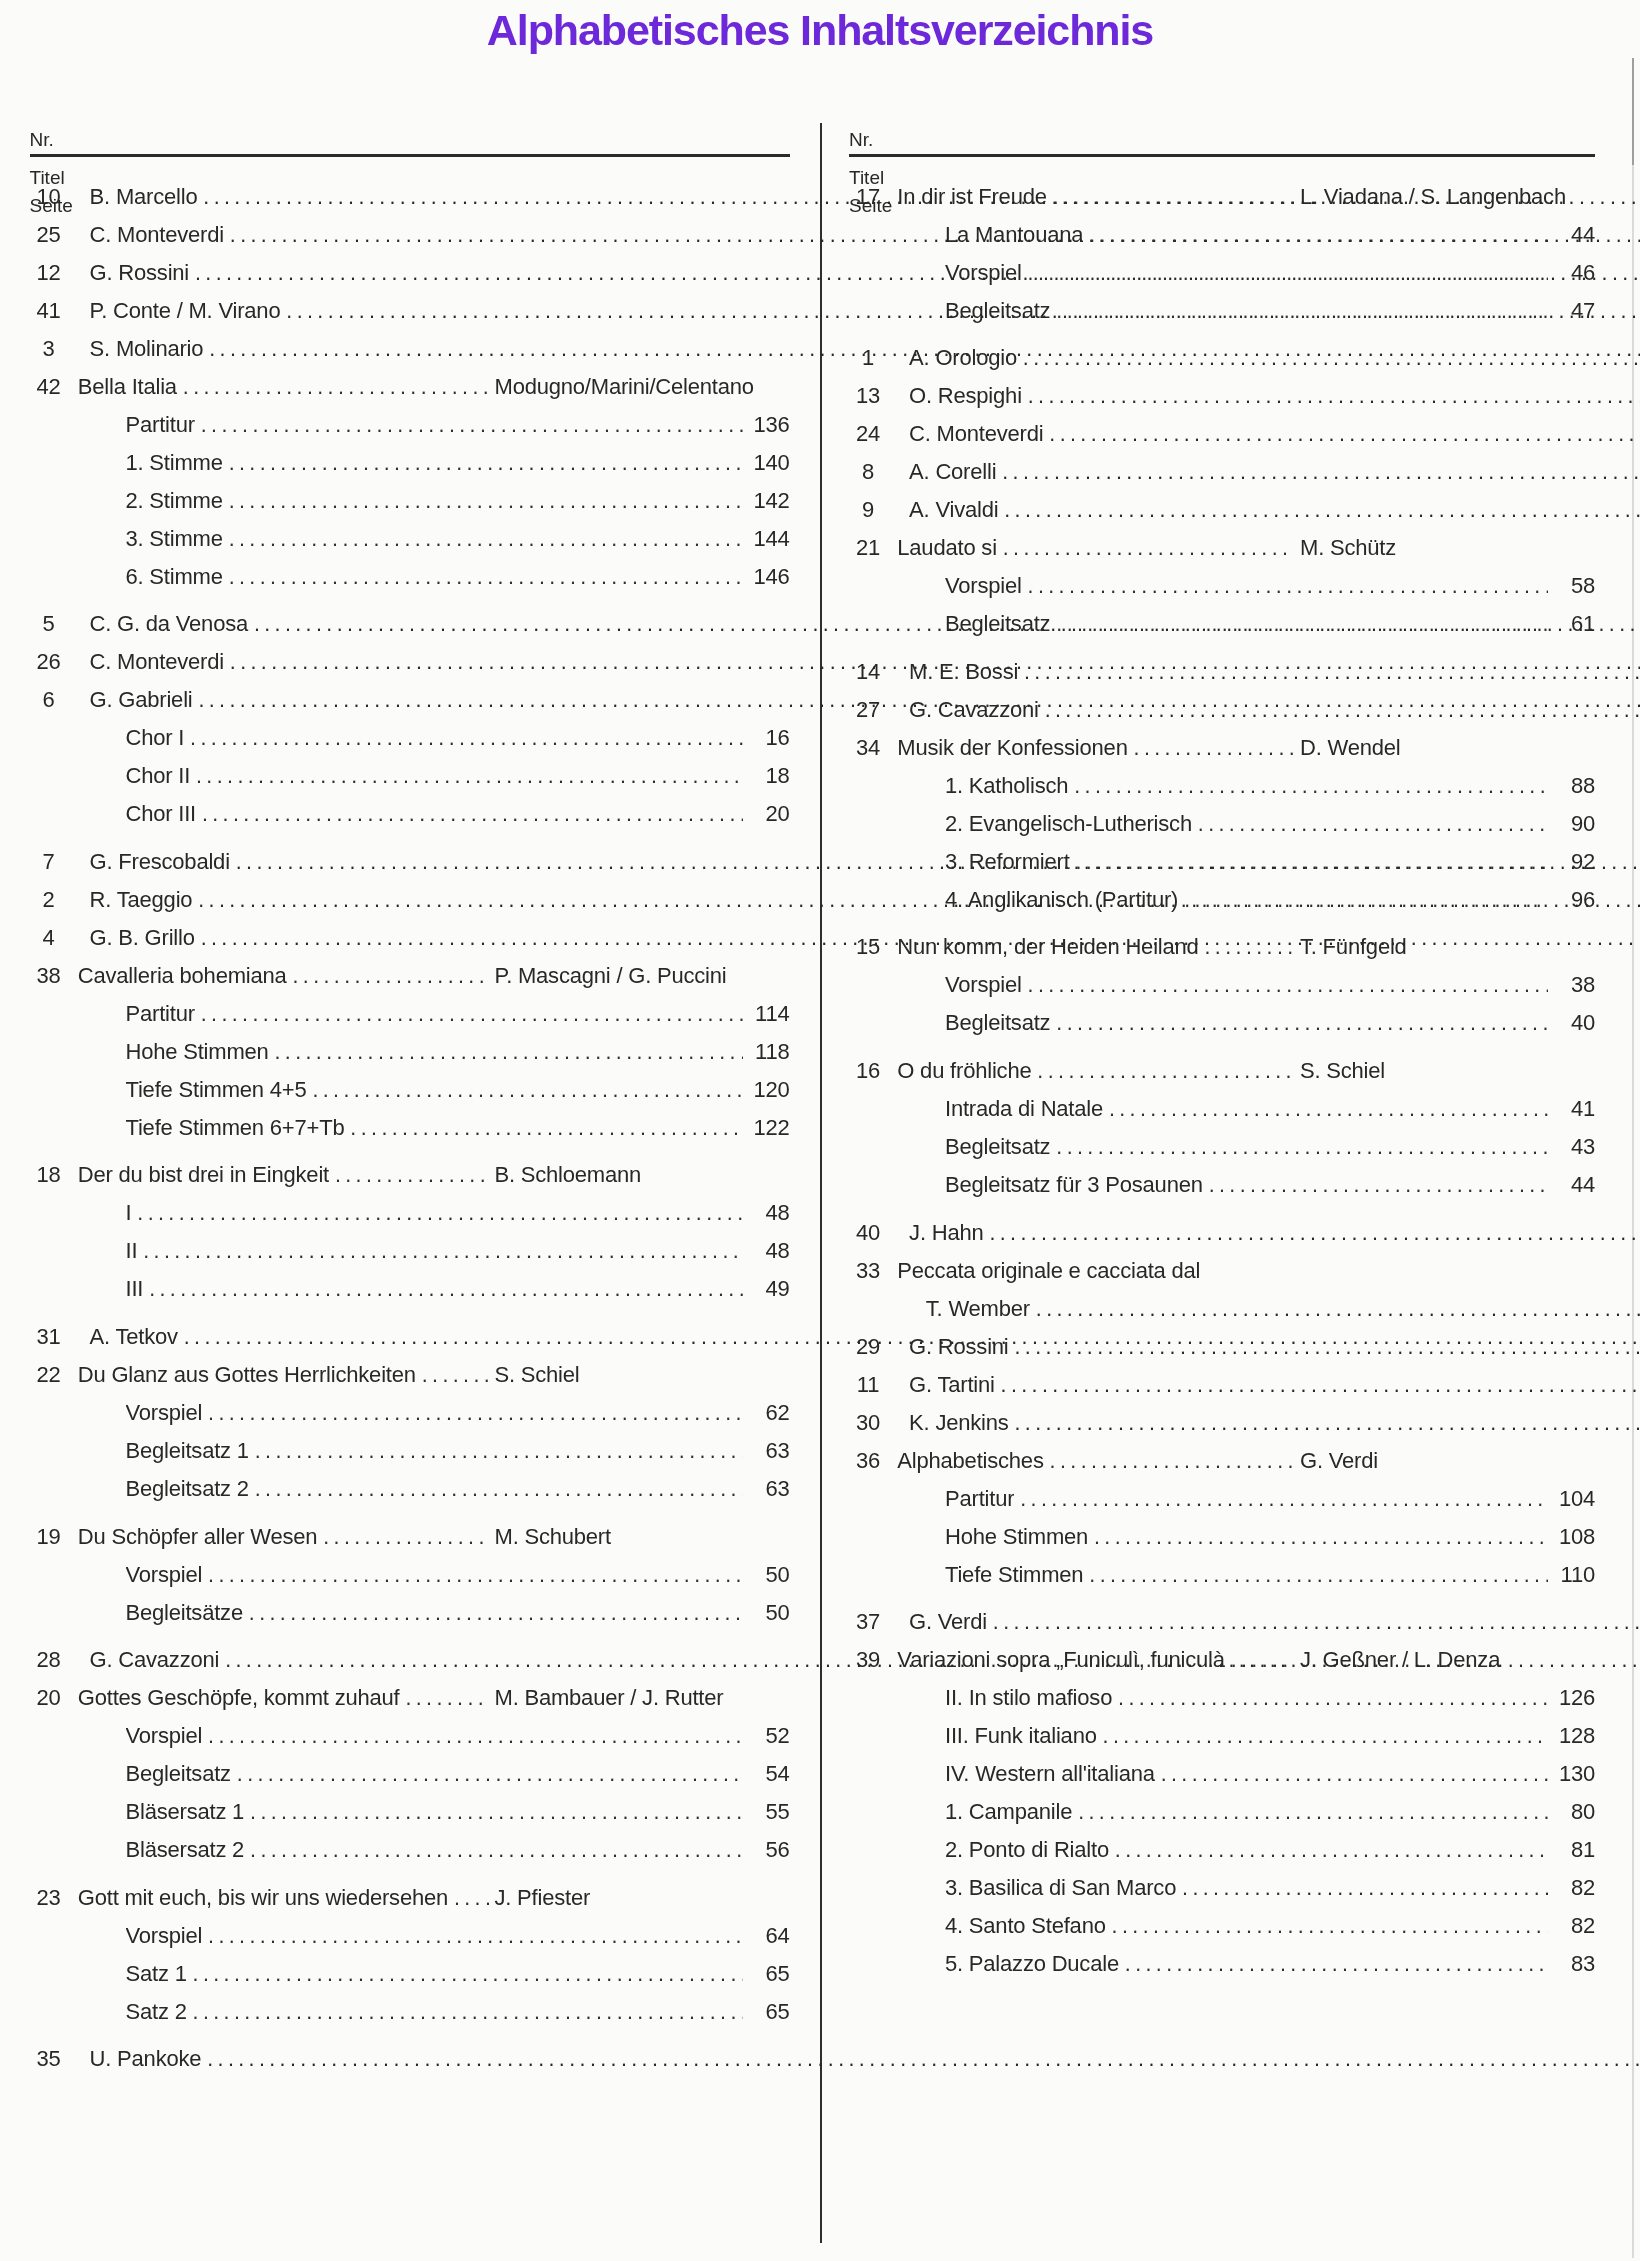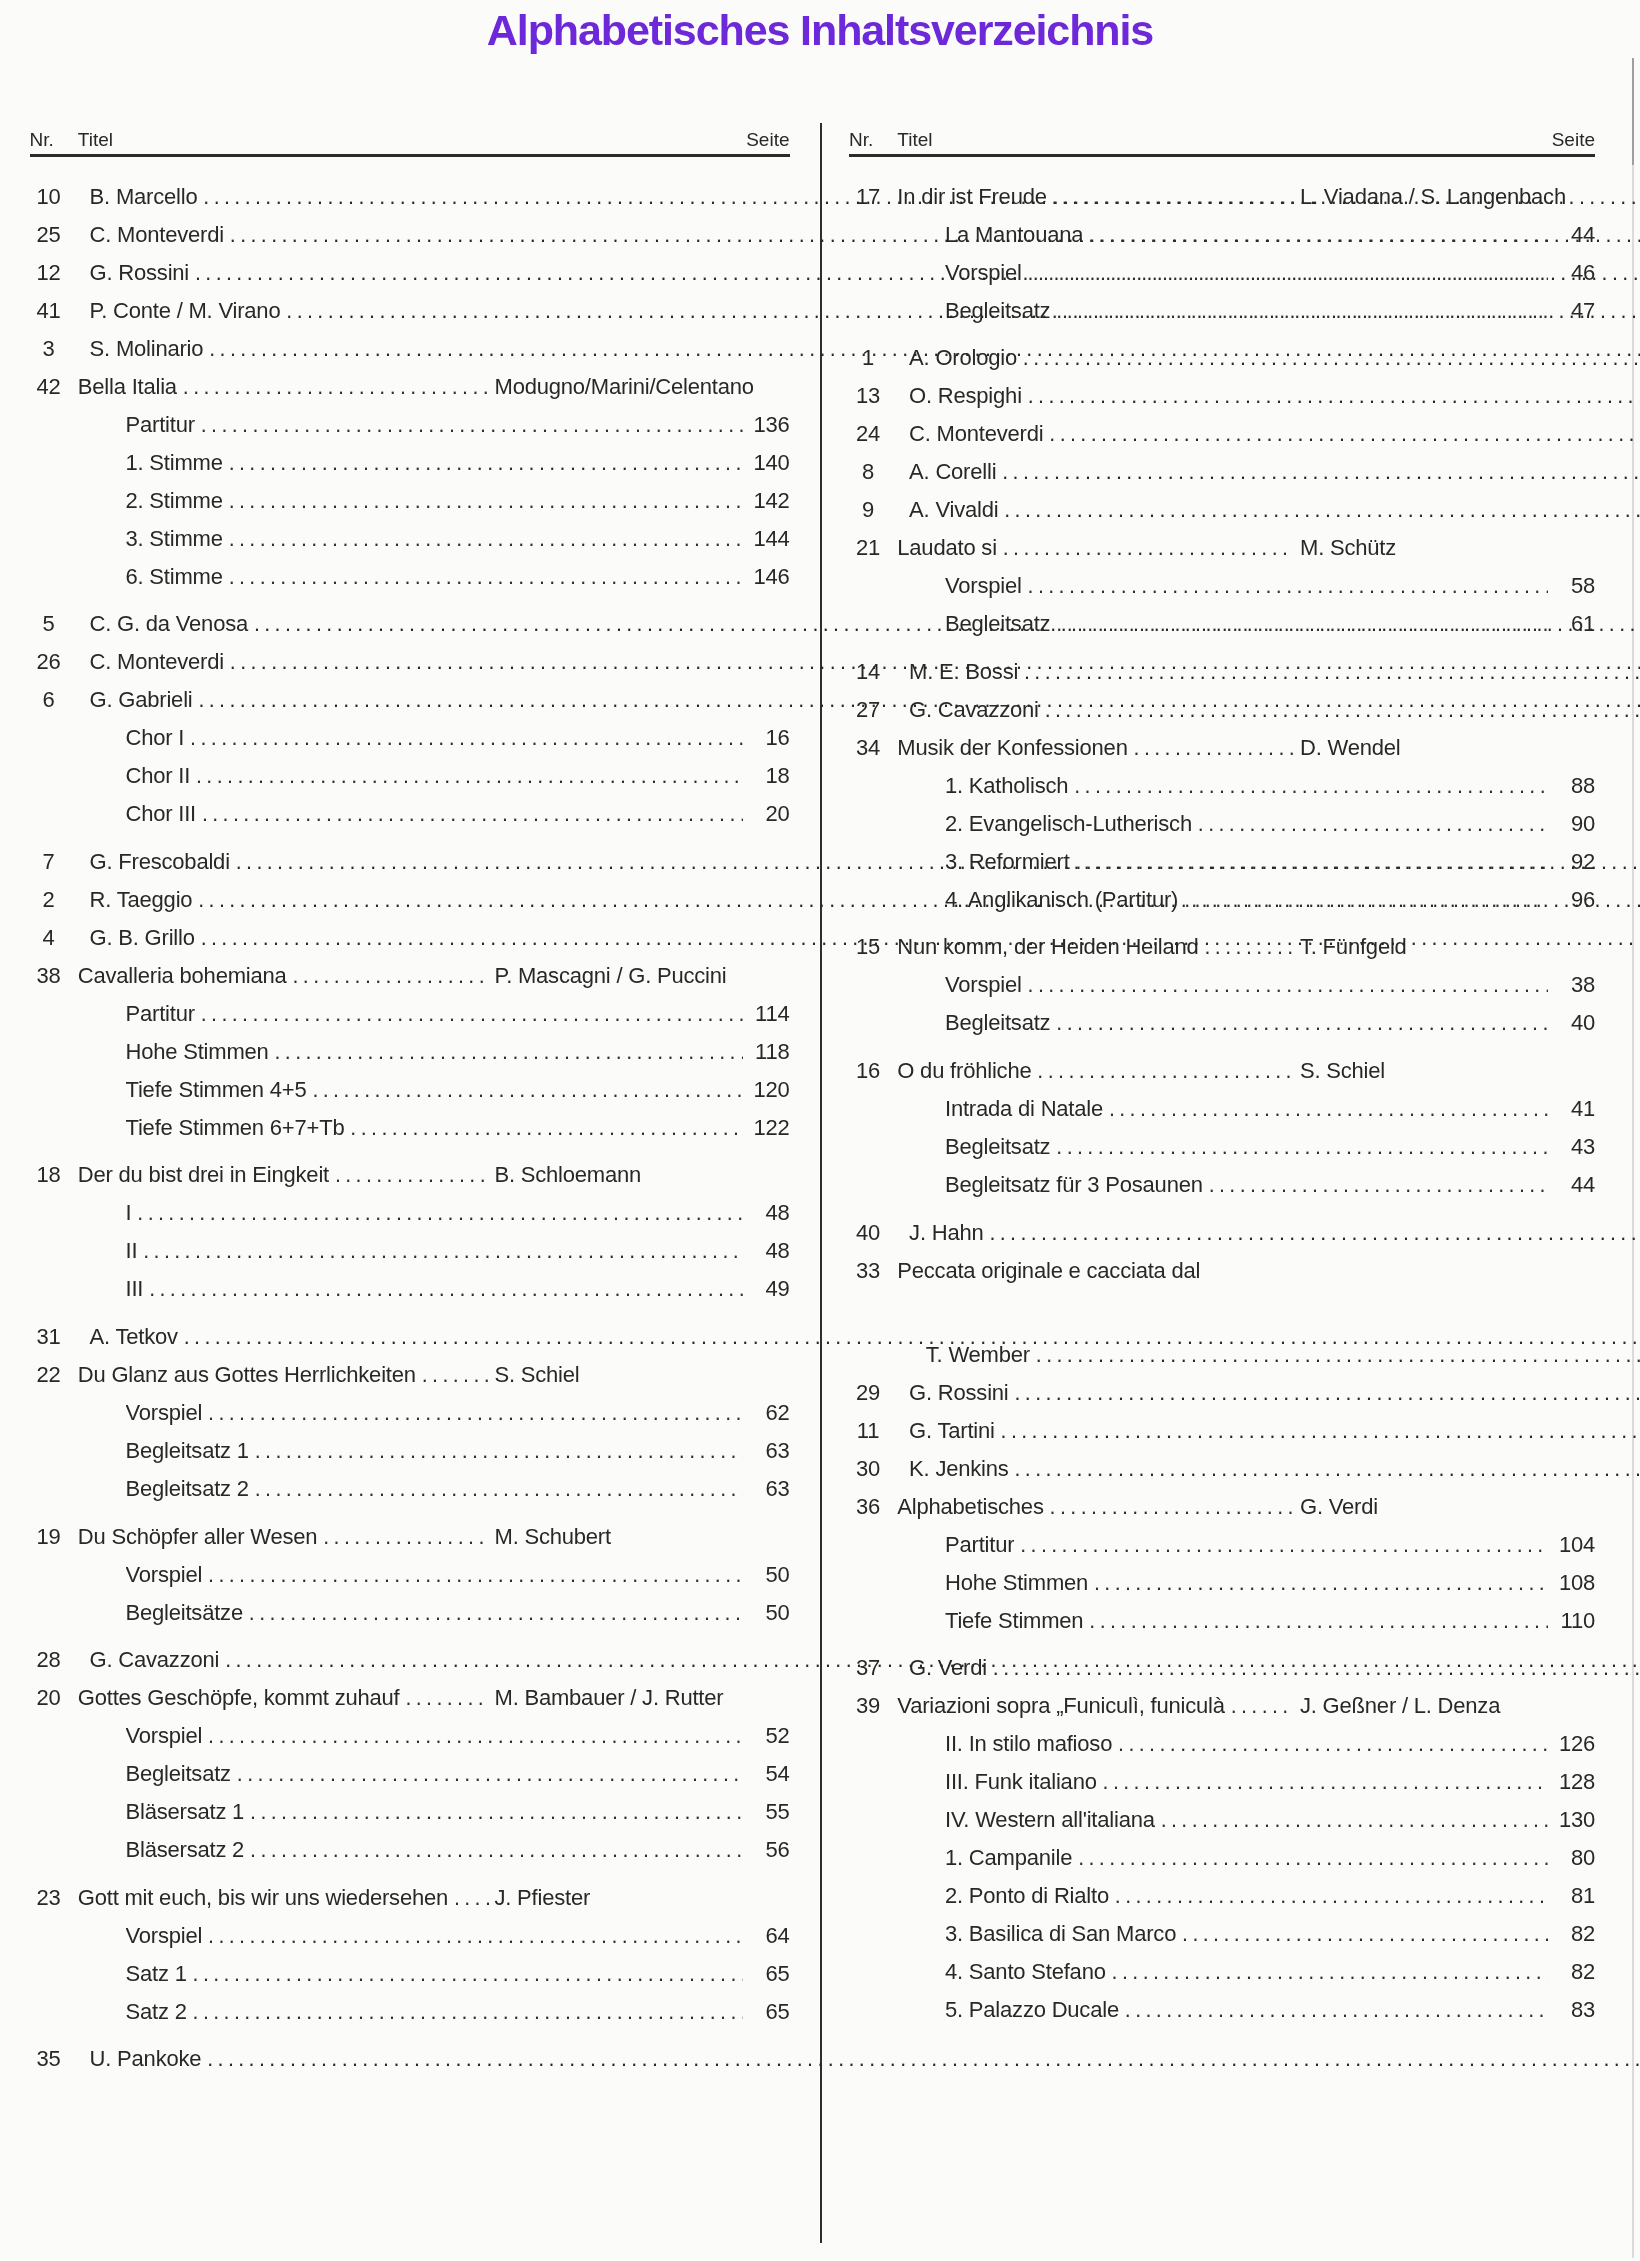--- a/index.html
+++ b/index.html
@@ -18,36 +18,36 @@
   }
   .divider{position:absolute;left:820px;top:123px;width:2.2px;height:2120px;background:#2e2e2e;}
   .edge-line{
     position:absolute;left:1632px;top:58px;width:1.5px;height:2200px;
     background:linear-gradient(#6d6d6d 0 107px,#c9c9c9 107px 100%);
     opacity:.65;
   }
   .col{position:absolute;top:126px;}
   .col-left{left:29.5px;width:760px;}
   .col-right{left:849px;width:746px;}
-  .colhead{display:flex;align-items:baseline;font-size:19px;height:28px;line-height:28px;}
+  .colhead{display:flex;align-items:baseline;font-size:19px;height:28px;line-height:28px;flex-direction:column;}
   .h-nr{flex:0 0 38px;margin-right:10.3px;}
   .h-titel{flex:1 1 auto;}
   .h-seite{flex:0 0 auto;}
   .rule{height:3px;background:#2b2b2b;}
   .entries{margin-top:20.7px;}
   .row{
     display:flex;align-items:baseline;
     height:38px;line-height:38px;
     font-size:22px;letter-spacing:-0.2px;
     white-space:nowrap;
   }
   .row.gap{margin-top:9.6px;}
   .nr{flex:0 0 38px;margin-right:10.3px;text-align:center;}
   .row.sub{padding-left:96px;}
-  .row.cont{padding-left:65px;margin-top:46px;}
+  .row.cont{padding-left:65px;}
   .title{flex:0 1 auto;min-width:0;overflow:hidden;}
   .dots{flex:1 1 0;min-width:0;overflow:hidden;margin:0 5.9px;color:#2e2e2e;}
   .dots::after{
     content:"..........................................................................................................................................................................";
     letter-spacing:4.4px;font-size:21.4px;
   }
   .ccell{flex:0 0 auto;min-width:295px;display:flex;align-items:baseline;}
   .composer{flex:0 0 auto;}
   .cdots{flex:1 1 0;min-width:0;overflow:hidden;margin:0 5.9px;}
   .cdots::after{

